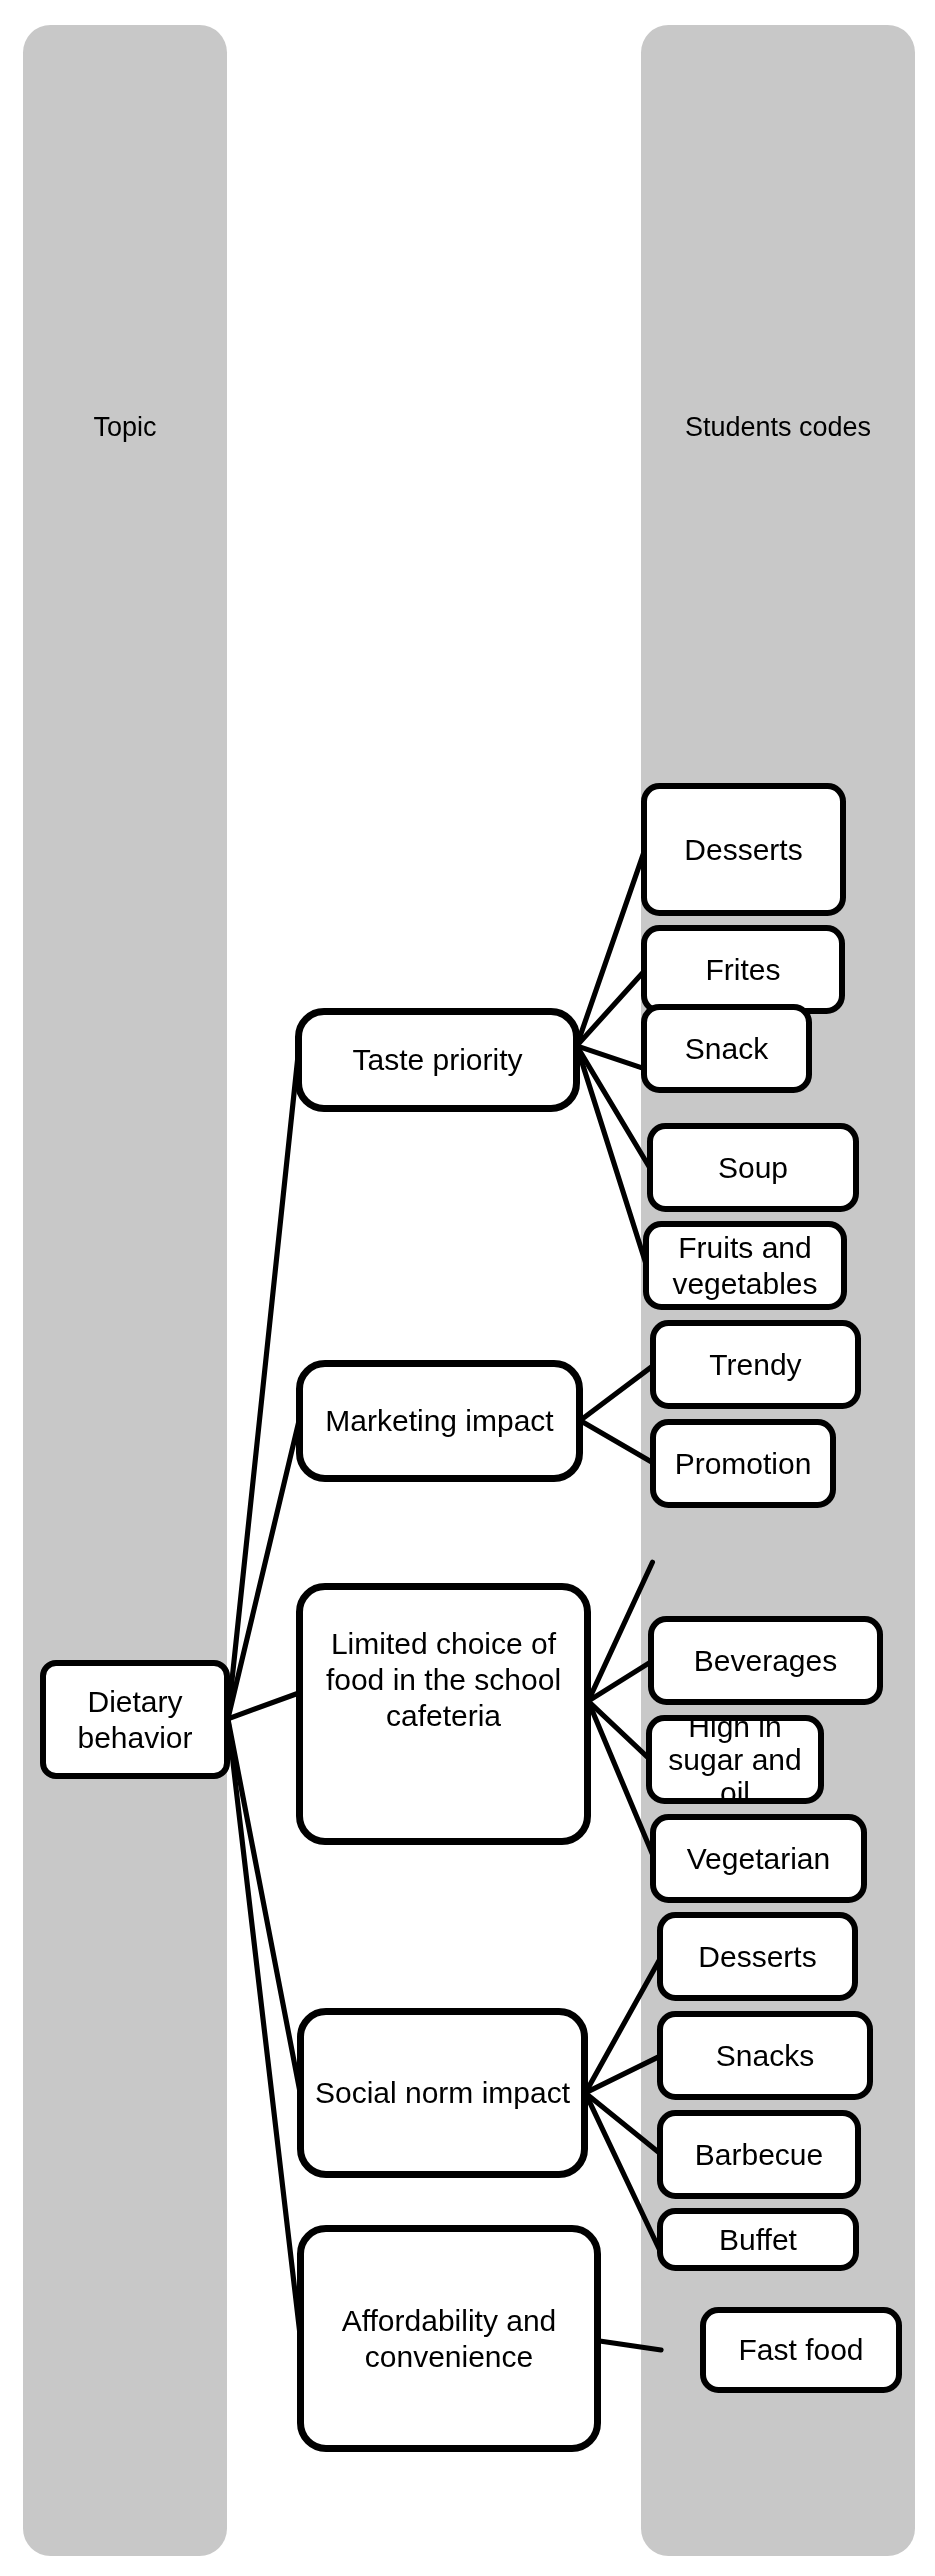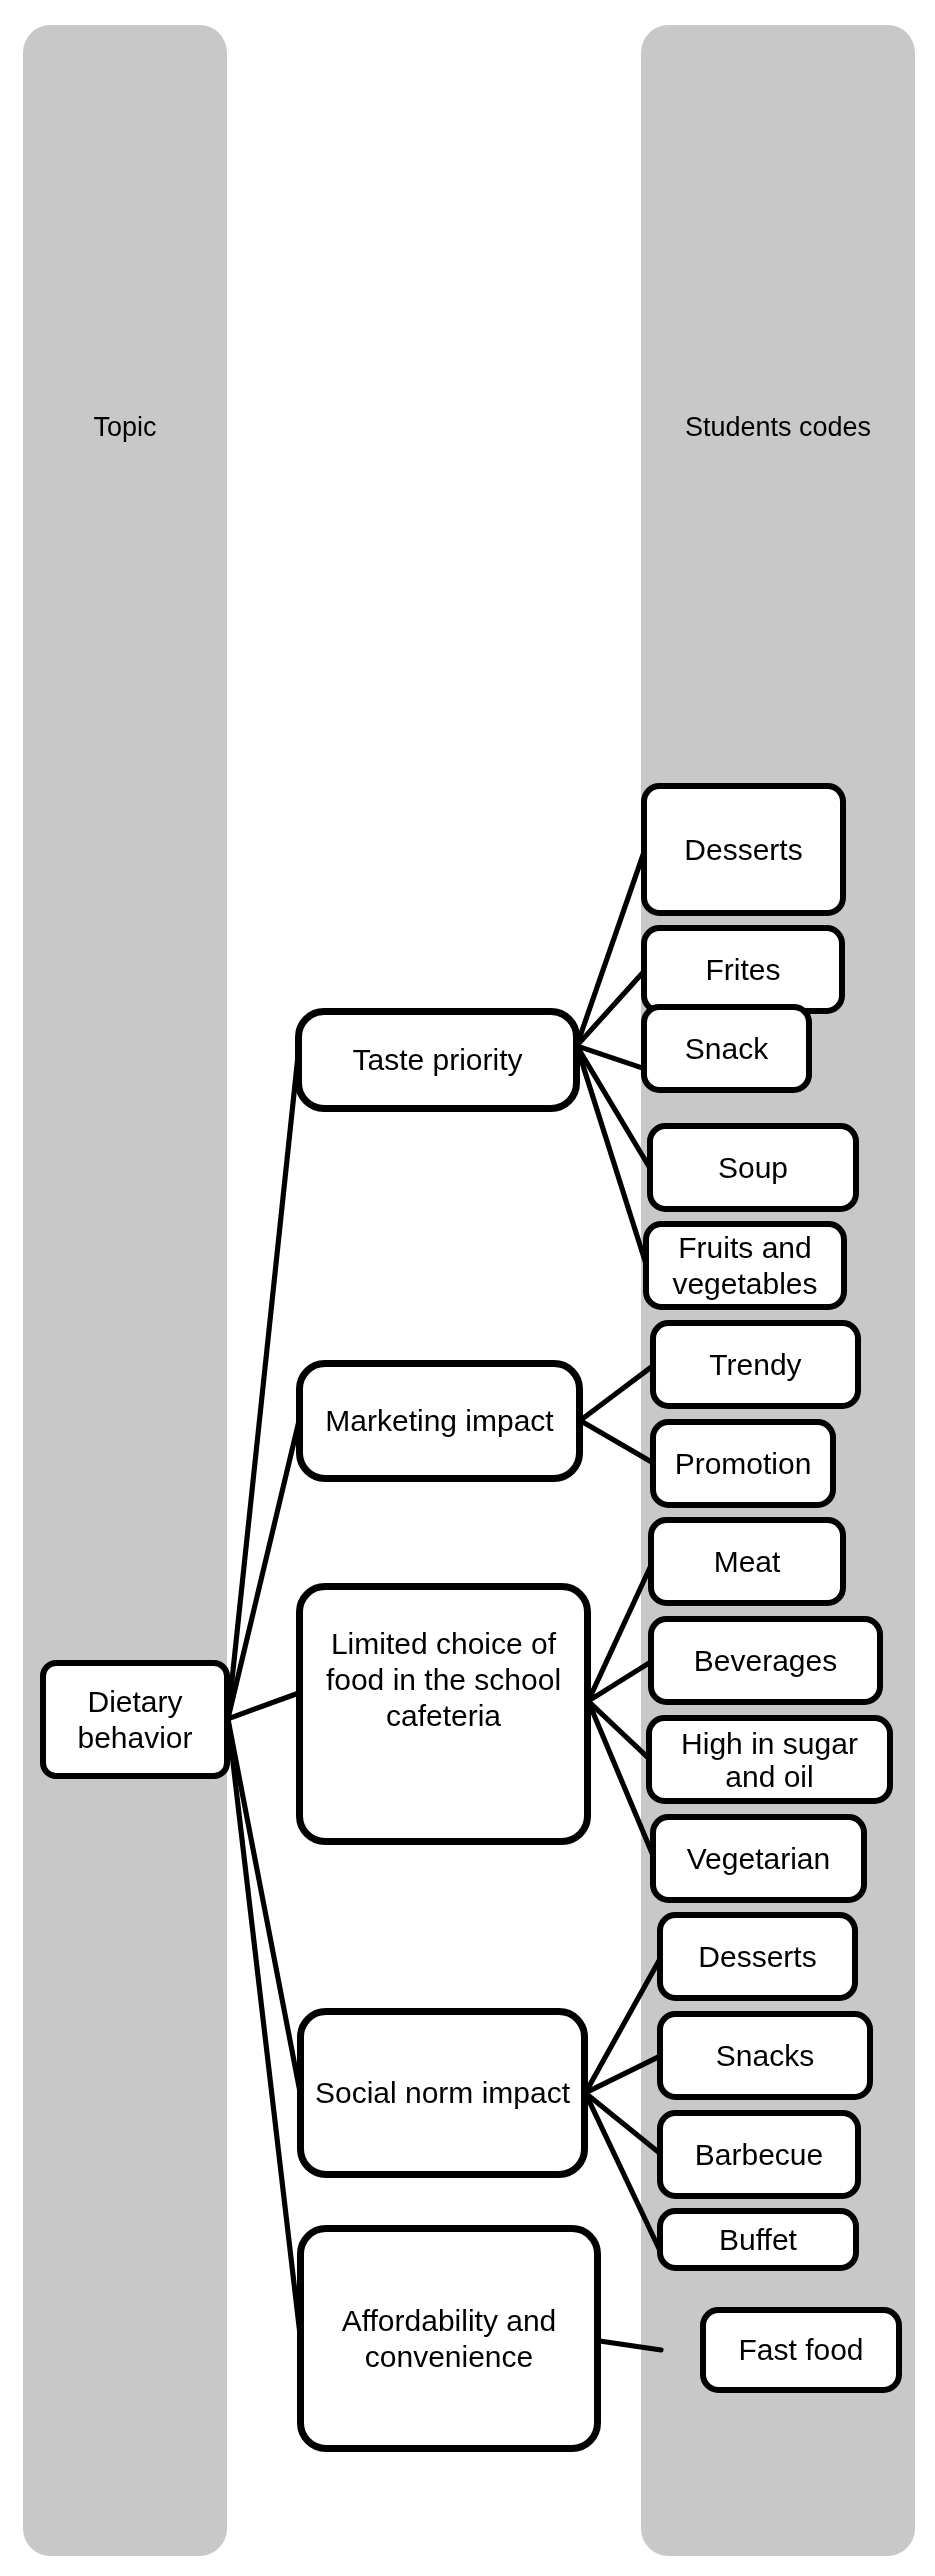--- a/index.html
+++ b/index.html
@@ -130,27 +130,24 @@
     <span>Fruits and vegetables</span>
   </div>
 
   <div class="node" style="left:650px;top:1320px;width:211px;height:89px;">
     <span>Trendy</span>
   </div>
   <div class="node" style="left:650px;top:1419px;width:186px;height:89px;">
     <span>Promotion</span>
   </div>
 
-  <div class="node" style="left:648px;top:1517px;width:198px;height:89px;">
-    <span>Meat</span>
-  </div>
   <div class="node" style="left:648px;top:1616px;width:235px;height:89px;">
     <span>Beverages</span>
   </div>
-  <div class="node" style="left:646px;top:1715px;width:247px;height:89px;line-height:1.1;">
+  <div class="node" style="left:646px;top:1715px;width:178px;height:89px;line-height:1.1;">
     <span>High in sugar and oil</span>
   </div>
   <div class="node" style="left:650px;top:1814px;width:217px;height:89px;">
     <span>Vegetarian</span>
   </div>
 
   <div class="node" style="left:657px;top:1912px;width:201px;height:89px;">
     <span>Desserts</span>
   </div>
   <div class="node" style="left:657px;top:2011px;width:216px;height:89px;">

